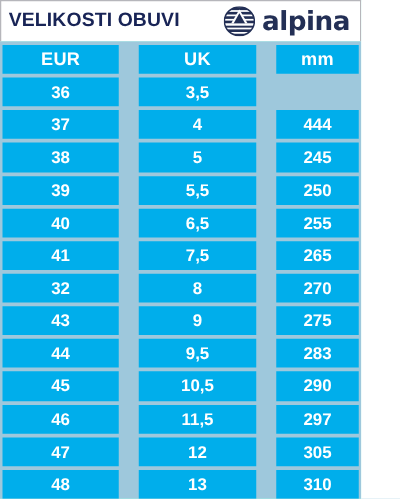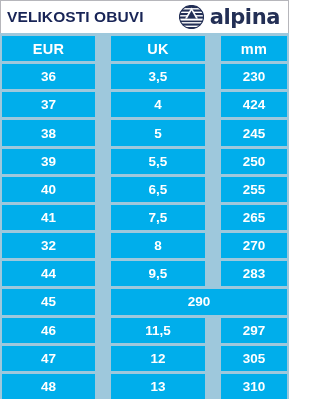--- a/index.html
+++ b/index.html
@@ -142,26 +142,25 @@
 
     <div class="row head">
       <div class="cell c0">EUR</div>
       <div class="cell c1">UK</div>
       <div class="cell c2">mm</div>
     </div>
 
     <div class="row">
       <div class="cell c0">36</div>
       <div class="cell c1">3,5</div>
-      <div class="cell c2">230</div>
     </div>
     <div class="row">
       <div class="cell c0">37</div>
       <div class="cell c1">4</div>
-      <div class="cell c2">424</div>
+      <div class="cell c2">444</div>
     </div>
     <div class="row">
       <div class="cell c0">38</div>
       <div class="cell c1">5</div>
       <div class="cell c2">245</div>
     </div>
     <div class="row">
       <div class="cell c0">39</div>
       <div class="cell c1">5,5</div>
       <div class="cell c2">250</div>
@@ -175,26 +174,32 @@
       <div class="cell c0">41</div>
       <div class="cell c1">7,5</div>
       <div class="cell c2">265</div>
     </div>
     <div class="row">
       <div class="cell c0">32</div>
       <div class="cell c1">8</div>
       <div class="cell c2">270</div>
     </div>
     <div class="row">
+      <div class="cell c0">43</div>
+      <div class="cell c1">9</div>
+      <div class="cell c2">275</div>
+    </div>
+    <div class="row">
       <div class="cell c0">44</div>
       <div class="cell c1">9,5</div>
       <div class="cell c2">283</div>
     </div>
     <div class="row">
       <div class="cell c0">45</div>
+      <div class="cell c1">10,5</div>
       <div class="cell c2">290</div>
     </div>
     <div class="row">
       <div class="cell c0">46</div>
       <div class="cell c1">11,5</div>
       <div class="cell c2">297</div>
     </div>
     <div class="row">
       <div class="cell c0">47</div>
       <div class="cell c1">12</div>

